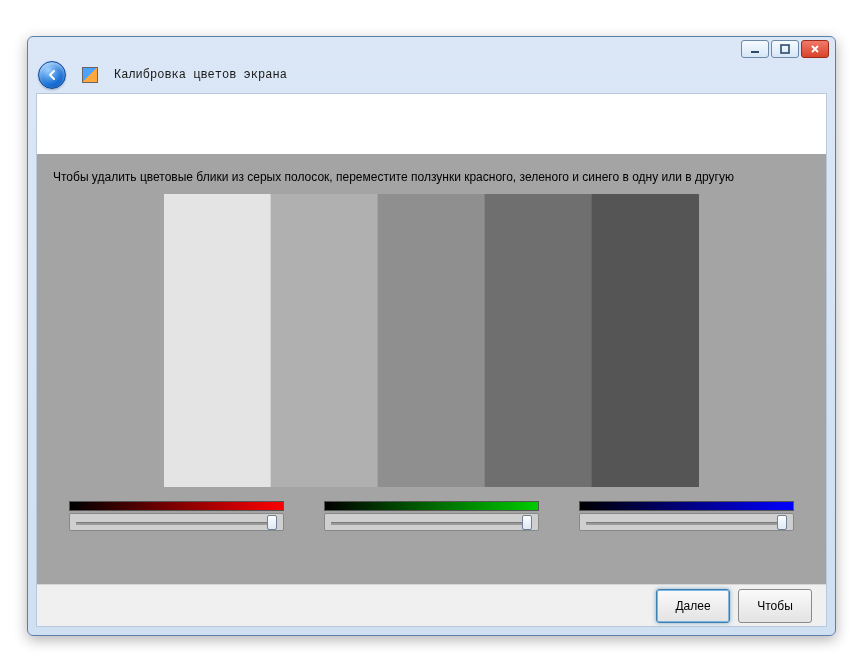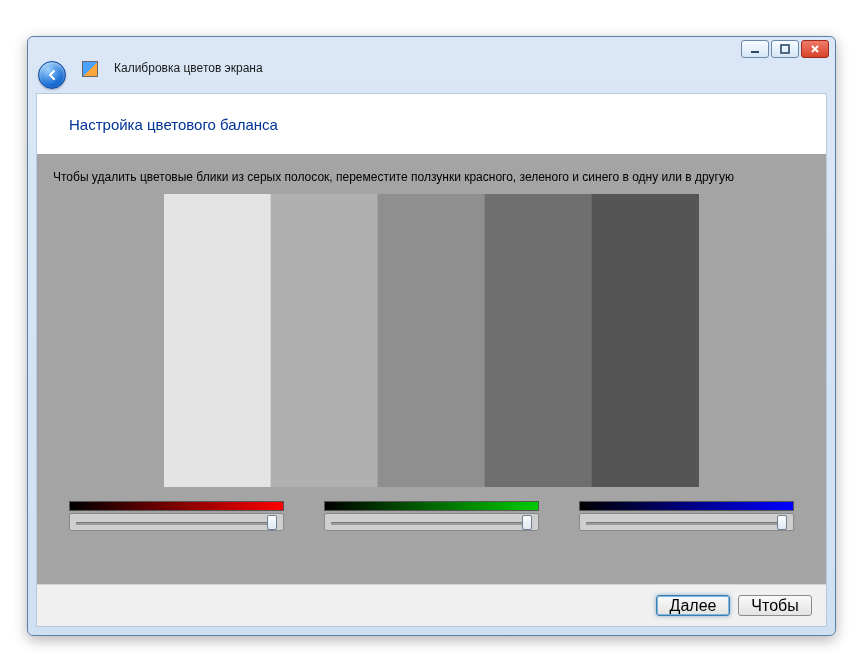--- a/index.html
+++ b/index.html
@@ -36,23 +36,24 @@
     background: linear-gradient(#f6fbff, #d6e6f6);
     display: flex; align-items: center; justify-content: center;
   }
   .wc-btn.close {
     background: linear-gradient(#f07a6a, #d9432a);
     border-color: #9c2a18;
   }
   .wc-btn svg { display: block; }
   .nav-row {
     display: flex;
-    align-items: flex-start;
+    align-items: center;
     gap: 16px;
     padding: 0 10px 6px 10px;
+    font-family: Liberation Mono, monospace;
   }
   .back-btn {
     width: 28px; height: 28px;
     border-radius: 50%;
     background: radial-gradient(circle at 35% 30%, #9dd1ff, #1a6fd6 60%, #0a4aa0);
     border: 1px solid #0a4aa0;
     display: flex; align-items: center; justify-content: center;
     box-shadow: inset 0 2px 4px rgba(255,255,255,0.6), 0 1px 2px rgba(0,0,0,0.25);
   }
   .app-icon {
@@ -152,23 +153,23 @@
     background: #f0f0f0;
     border-top: 1px solid #d6d6d6;
     display: flex;
     align-items: center;
     justify-content: flex-end;
     gap: 8px;
     padding-right: 14px;
   }
   .btn {
     min-width: 74px;
-    height: 21px;
+    height: 34px;
     padding: 0 12px;
-    font-size: 16px;
+    font-size: 12px;
     border: 1px solid #8a8a8a;
     border-radius: 3px;
     background: linear-gradient(#fafafa, #e3e3e3);
     display: inline-flex;
     align-items: center;
     justify-content: center;
     color: #000;
   }
   .btn.default {
     border-color: #3c7fb1;
@@ -205,21 +206,20 @@
       <svg width="14" height="14" viewBox="0 0 14 14">
         <path d="M9 3 L5 7 L9 11" stroke="#ffffff" stroke-width="2" fill="none" stroke-linecap="round" stroke-linejoin="round"></path>
       </svg>
     </div>
     <div class="app-icon"></div>
     <div class="app-title">Калибровка цветов экрана</div>
   </div>
 
   <div class="inner">
 
-    <div class="heading">Настройка цветового баланса</div>
 
     <div class="gray-area">
       <div class="instruction">Чтобы удалить цветовые блики из серых полосок, переместите ползунки красного, зеленого и синего в одну или в другую</div>
 
       <div class="bars-wrap">
         <div class="bars">
           <div class="bar" style="background:#e4e4e4"></div>
           <div class="bar" style="background:#b0b0b0"></div>
           <div class="bar" style="background:#8f8f8f"></div>
           <div class="bar" style="background:#6f6f6f"></div>

